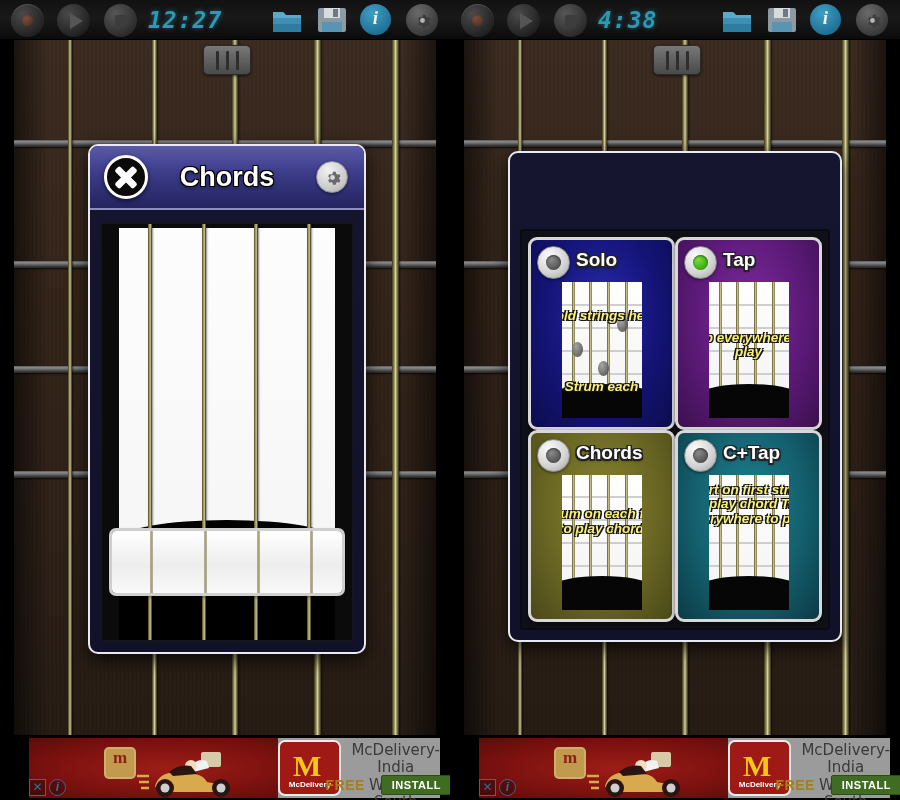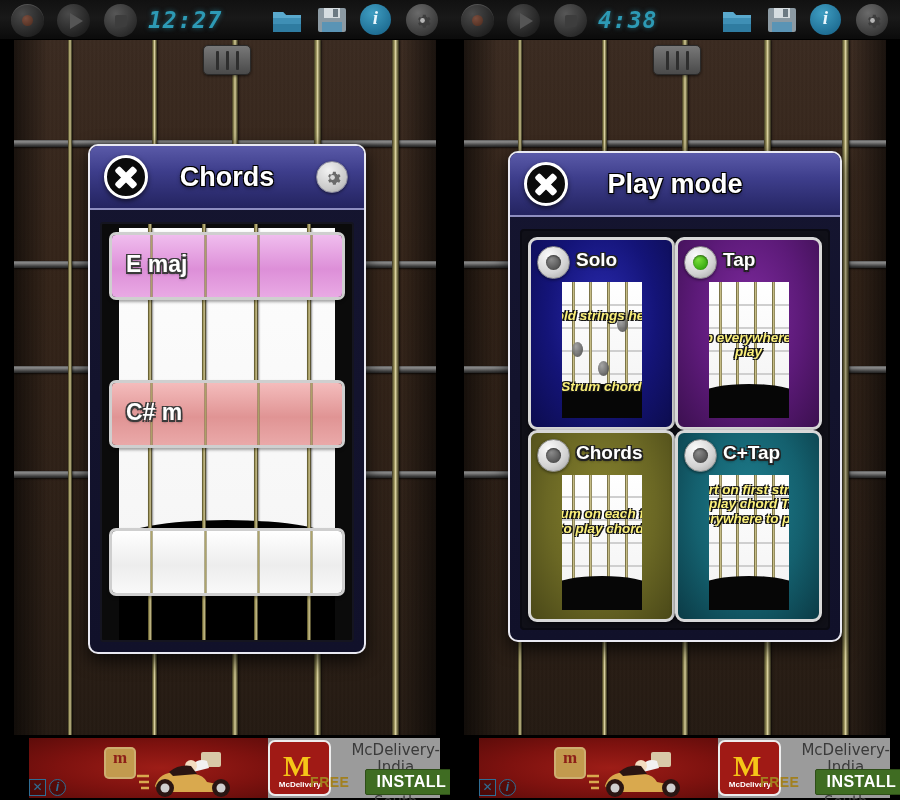--- a/index.html
+++ b/index.html
@@ -283,32 +283,32 @@
   }
   .ad-logo .arch {
     position:absolute; left:50%; top:9px; margin-left:-17px;
     font-size:30px; font-weight:bold; color:#f5c518;
     font-family:"Liberation Serif", serif; line-height:1;
   }
   .ad-logo .lw {
     position:absolute; left:0; right:0; bottom:5px; text-align:center;
     color:#fff; font-size:8px; font-weight:bold;
   }
-  .ad-text { flex:1; position:relative; padding-left:20px; }
+  .ad-text { flex:1; position:relative; padding-left:10px; }
   .ad-title {
     padding-top:4px; text-align:center; color:#3a3a3a;
     font-size:15px; line-height:1.15; font-family:"DejaVu Sans", sans-serif;
   }
   .ad-row {
     position:absolute; left:0; right:4px; bottom:3px;
     display:flex; align-items:center; justify-content:center; gap:16px;
   }
   .ad-free { color:#a2801f; font-size:14px; font-weight:bold; letter-spacing:.5px; }
   .ad-install {
-    background:#3f6c22; color:#fff; font-size:16px; font-weight:bold;
+    background:#3f6c22; color:#fff; font-size:11px; font-weight:bold;
     padding:3px 10px; border-radius:2px; border:1px solid #2d4d17; letter-spacing:.5px;
   }
 </style>
 </head>
 <body>
 
 <div class="screen">
 
   <div class="panel left">
 
@@ -376,36 +376,20 @@
       <div class="chords-body">
         <div class="chords-board">
           <div class="board-neck">
             <div class="board-bridge"></div>
           </div>
           <div class="board-string" style="left:46px"></div>
           <div class="board-string" style="left:100px"></div>
           <div class="board-string" style="left:152px"></div>
           <div class="board-string" style="left:205px"></div>
 
-          <div class="chord-row" style="top:8px;">
-            <div style="position:absolute;inset:0;background:linear-gradient(180deg,#f0bdee,#dd8fd8 55%,#e9a9e4);"></div>
-            <div class="cstring" style="left:38px"></div>
-              <div class="cstring" style="left:92px"></div>
-            <div class="cstring" style="left:145px"></div>
-              <div class="cstring" style="left:198px"></div>
-            <div class="chord-label">E maj</div>
-          </div>
-          <div class="chord-row" style="top:156px;">
-            <div style="position:absolute;inset:0;background:linear-gradient(180deg,#f4bcbc,#e09494 55%,#eaa9a9);"></div>
-            <div class="cstring" style="left:38px"></div>
-              <div class="cstring" style="left:92px"></div>
-            <div class="cstring" style="left:145px"></div>
-              <div class="cstring" style="left:198px"></div>
-            <div class="chord-label">C# m</div>
-          </div>
           <div class="chord-row" style="top:304px;">
             <div style="position:absolute;inset:0;background:linear-gradient(180deg,#ffffff,#ededed 55%,#f9f9f9);"></div>
             <div class="cstring" style="left:38px"></div>
               <div class="cstring" style="left:92px"></div>
             <div class="cstring" style="left:145px"></div>
               <div class="cstring" style="left:198px"></div>
             <div class="chord-label"></div>
           </div>
         </div>
       </div>
@@ -491,27 +475,20 @@
       <div class="tb-icon info"></div>
       <div class="tb-icon gear">
         <svg class="gear-glyph" viewBox="0 0 24 24">
           <path fill="#3d3d3d" d="M12 8a4 4 0 100 8 4 4 0 000-8zm9.4 4l2-1.6-2-3.4-2.4 1a7.8 7.8 0 00-2-1.2L16.6 4h-4l-.4 2.8c-.7.3-1.4.7-2 1.2l-2.4-1-2 3.4 2 1.6a7.6 7.6 0 000 2.4l-2 1.6 2 3.4 2.4-1c.6.5 1.3.9 2 1.2l.4 2.8h4l.4-2.8c.7-.3 1.4-.7 2-1.2l2.4 1 2-3.4-2-1.6a7.6 7.6 0 000-2.4z"></path>
           <circle cx="12" cy="12" r="3.4" fill="#b6b6b6"></circle>
         </svg>
       </div>
     </div>
 
     <div class="dialog" style="left:58px; top:151px; width:334px; height:491px;">
-      <div class="dlg-header">
-        <div class="close-btn">
-          <span class="x1"></span>
-            <span class="x2"></span>
-        </div>
-        <div class="dlg-title">Play mode</div>
-      </div>
       <div class="mode-body">
         <div class="mode-board">
 
           <div class="mode-card solo">
             <div class="mode-radio"></div>
             <div class="mode-name">Solo</div>
             <div class="mini-neck">
               <div class="mini-fret" style="top:16%"></div>
                 <div class="mini-fret" style="top:33%"></div>
               <div class="mini-fret" style="top:50%"></div>
@@ -519,21 +496,21 @@
               <div class="mini-fret" style="top:84%"></div>
               <div class="mini-string" style="left:10px"></div>
                 <div class="mini-string" style="left:27px"></div>
               <div class="mini-string" style="left:45px"></div>
                 <div class="mini-string" style="left:63px"></div>
               <div class="mini-dot" style="left:55px; top:26%"></div>
               <div class="mini-dot" style="left:10px; top:44%"></div>
               <div class="mini-dot" style="left:36px; top:58%"></div>
               <div class="mini-bridge"></div>
               <div class="hint" style="top:20%">Hold strings here</div>
-              <div class="hint" style="top:72%">Strum chord</div>
+              <div class="hint" style="top:72%">Strum each</div>
             </div>
           </div>
 
           <div class="mode-card tap">
             <div class="mode-radio on"></div>
             <div class="mode-name">Tap</div>
             <div class="mini-neck">
               <div class="mini-fret" style="top:16%"></div>
                 <div class="mini-fret" style="top:33%"></div>
               <div class="mini-fret" style="top:50%"></div>

